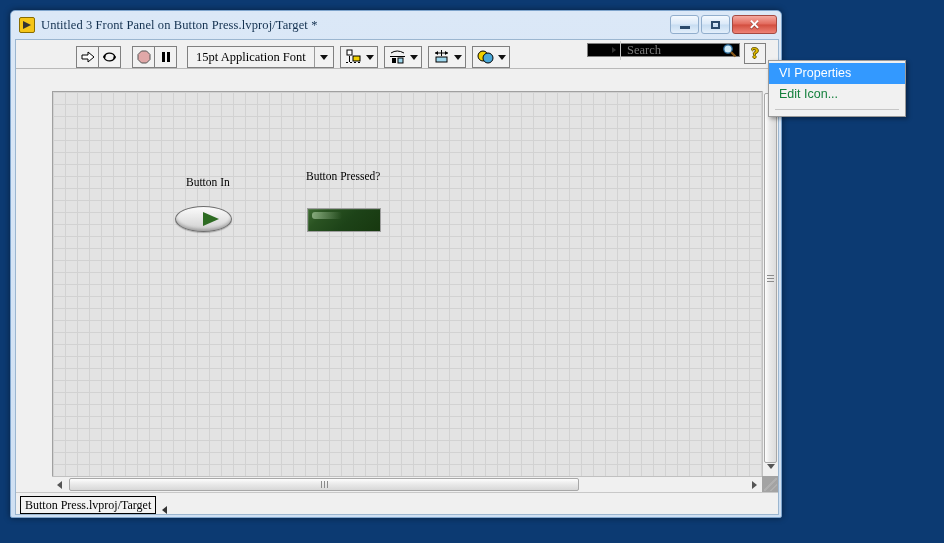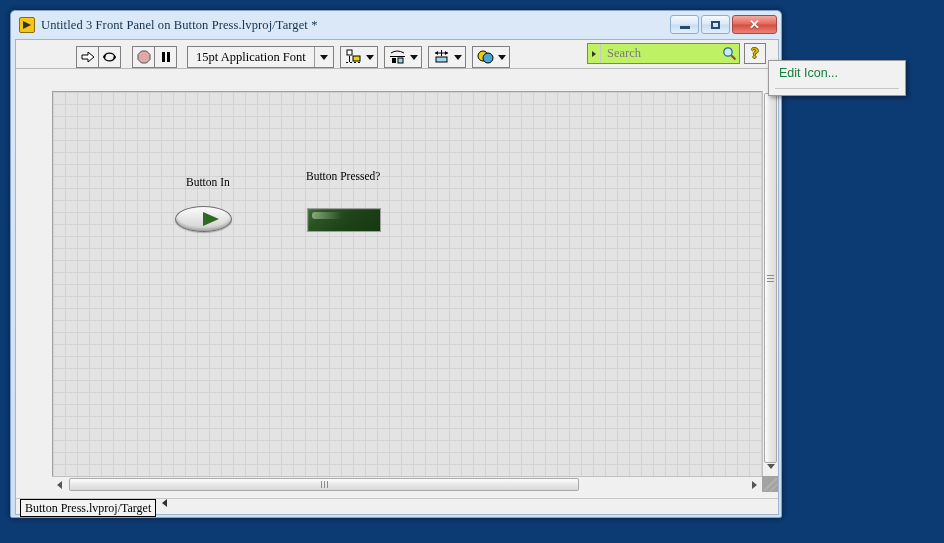--- a/index.html
+++ b/index.html
@@ -209,26 +209,27 @@
     margin-left: 6px;
     padding: 0 3px 0 3px;
   }
   .tb-dd .dd-ico { width: 19px; height: 18px; display:flex; align-items:center; justify-content:center;}
   .tb-dd .caret { margin-left: 3px; }
 
   
   #search-box {
     position: absolute;
     right: 38px; top: 3px;
-    width: 153px; height: 21px;
+    width: 153px; height: 14px;
     border: 1px solid #808080;
-    background: #bef264;
-    display: flex;
-    align-items: center;
-    box-sizing: border-box;
+    background: #000000;
+    display: flex;
+    align-items: center;
+    box-sizing: border-box;
+    padding-left: 20px;
   }
   #search-prefix {
     width: 12px; height: 19px;
     border-right: 1px solid #c8c8c8;
     display:flex; align-items:center; justify-content:center;
   }
   #search-prefix .sq {
     width: 0; height: 0;
     border-top: 3px solid transparent;
     border-bottom: 3px solid transparent;
@@ -464,26 +465,26 @@
     background:
       linear-gradient(135deg, transparent 45%, #b0b0b0 45%, #b0b0b0 55%, transparent 55%),
       linear-gradient(135deg, transparent 70%, #b0b0b0 70%, #b0b0b0 80%, transparent 80%);
   }
 
   
   #statusbar {
     position: absolute;
     left: 0; bottom: 0;
     width: 100%;
-    height: 16px;
+    height: 22px;
     background: #f0f0f0;
     border-top: 1px solid #c8c8c8;
     box-sizing: border-box;
     display: flex;
-    align-items: flex-start;
+    align-items: flex-end;
   }
   #status-target {
     font-size: 12px;
     color: #000;
     border: 1px solid #000;
     background: #f3f3f3;
     padding: 1px 4px;
     margin-left: 4px;
     white-space: nowrap;
     line-height: 14px;
@@ -726,17 +727,18 @@
 
       <div id="statusbar">
         <div id="status-target">Button Press.lvproj/Target</div>
         <div id="status-left-arrow"></div>
       </div>
 
     </div>
   </div>
 
   <div id="ctx-menu">
+    <div class="ctx-item sel">VI Properties</div>
     <div class="ctx-item">Edit Icon...</div>
     <div class="ctx-sep"></div>
   </div>
 
 </div>
 
 </body></html>

